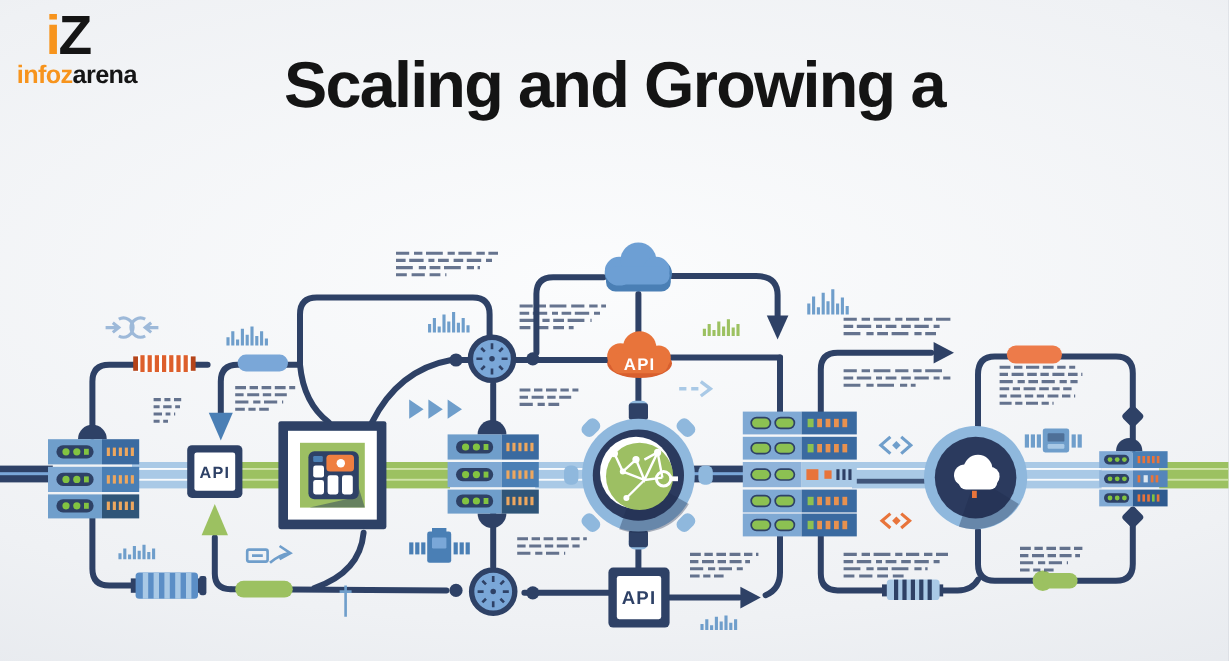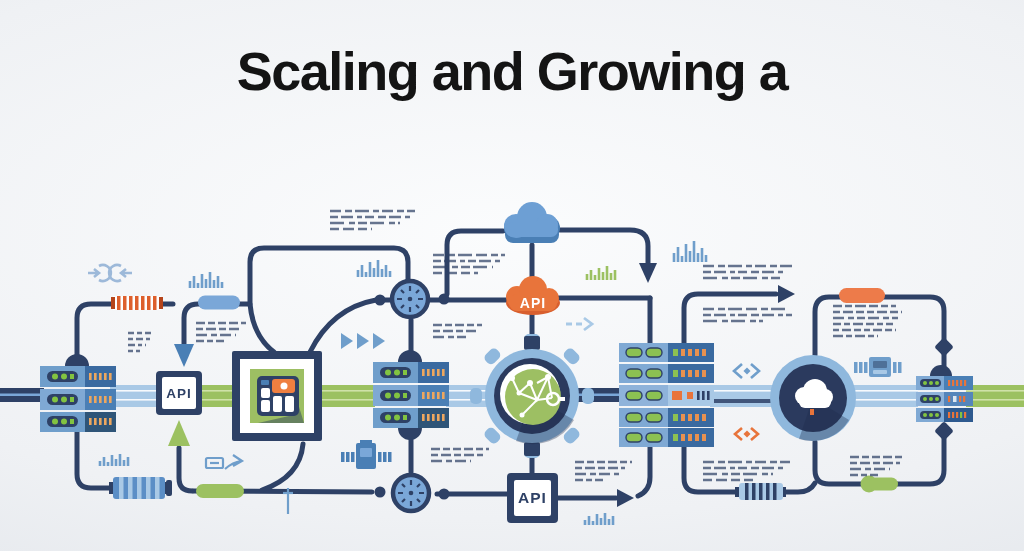--- a/index.html
+++ b/index.html
@@ -23,20 +23,24 @@
   .cn{fill:none;stroke:#2e4166;stroke-width:5;stroke-linecap:round;}
   .tl{stroke:#2e4166;stroke-width:2.6;opacity:.72;}
   .bars{fill:none;stroke-width:2.6;}
   .apitxt{font-family:"Liberation Sans",sans-serif;font-weight:bold;fill:#2e4166;text-anchor:middle;letter-spacing:1px;}
 </style>
 </head>
 <body>
 
 <div class="canvas">
 
+  <div class="logo">
+    <div class="logo-mark"><span class="gi">i</span><span class="gz">Z</span></div>
+    <div class="logo-word"><span class="wo">infoz</span><span class="wk">arena</span></div>
+  </div>
 
   <div class="title">
     <div>Scaling and Growing a</div>
   </div>
 
   <svg width="1024" height="551" viewBox="0 0 1024 551">
     <defs>
       <g id="gearnode">
         <circle r="18" fill="#7aa7d8" stroke="#2e4166" stroke-width="4.5"></circle>
         <path d="M0,-13 L0,-8 M0,8 L0,13 M-13,0 L-8,0 M8,0 L13,0 M-9,-9 L-6,-6 M6,6 L9,9 M-9,9 L-6,6 M6,-6 L9,-9" stroke="#2e4166" stroke-width="2.2"></path>

